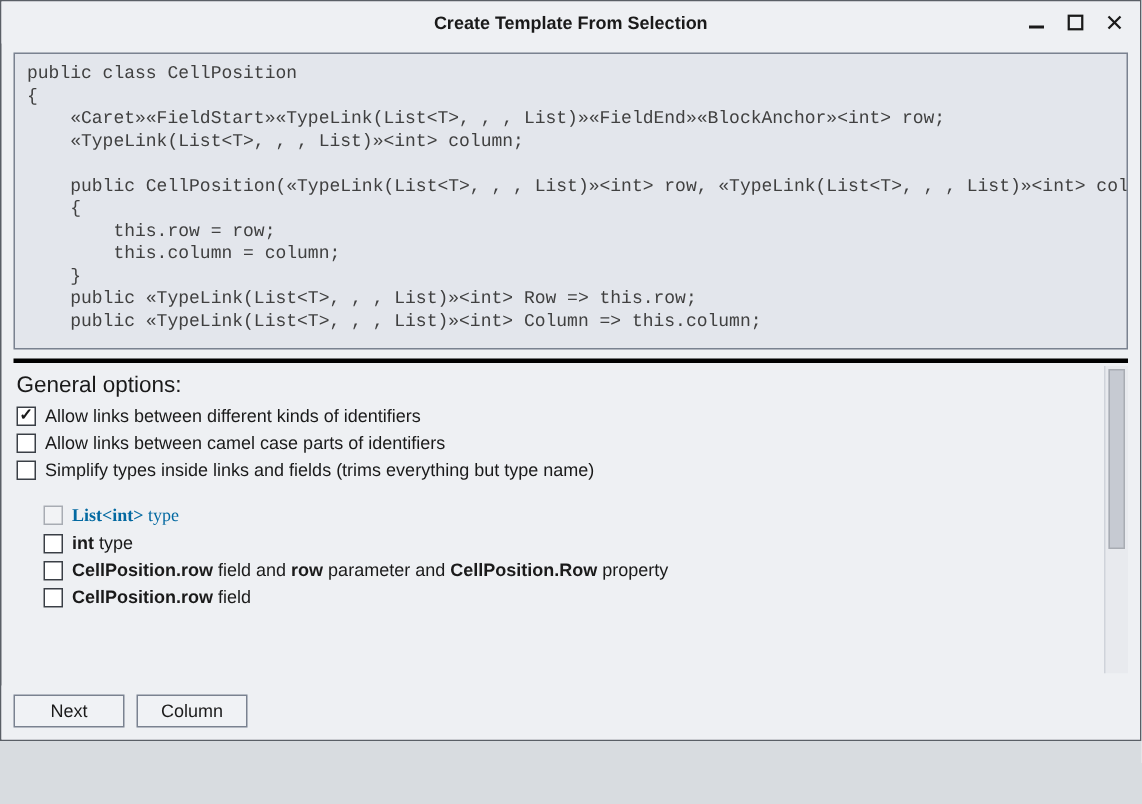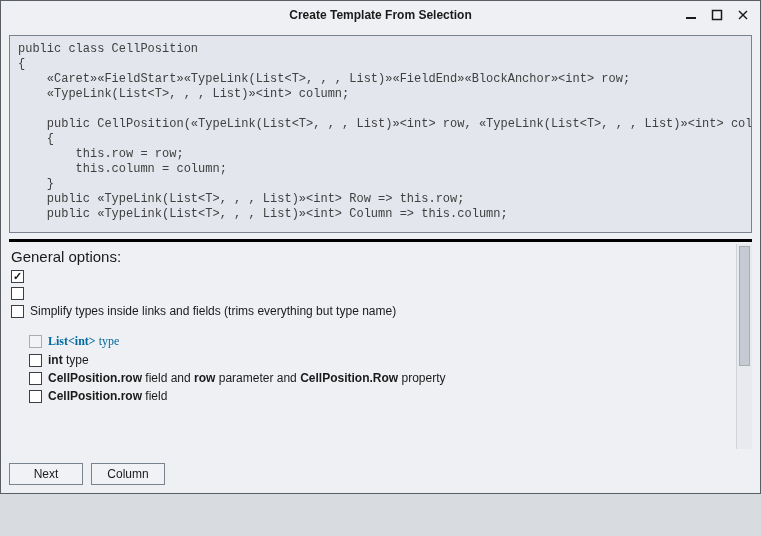--- a/index.html
+++ b/index.html
@@ -76,24 +76,26 @@
 
     <div class="divider"></div>
 
     <div class="options-area">
       <div class="options-scroll">
 
         <div class="section-label">General options:</div>
 
         <label class="chk-row">
           <span class="chk-box checked"></span>
+          <span class="chk-label">Allow links between different kinds of identifiers</span>
         </label>
 
         <label class="chk-row">
           <span class="chk-box"></span>
+          <span class="chk-label">Allow links between camel case parts of identifiers</span>
         </label>
 
         <label class="chk-row">
           <span class="chk-box"></span>
           <span class="chk-label">Simplify types inside links and fields (trims everything but type name)</span>
         </label>
 
         <div class="spacer"></div>
 
 

